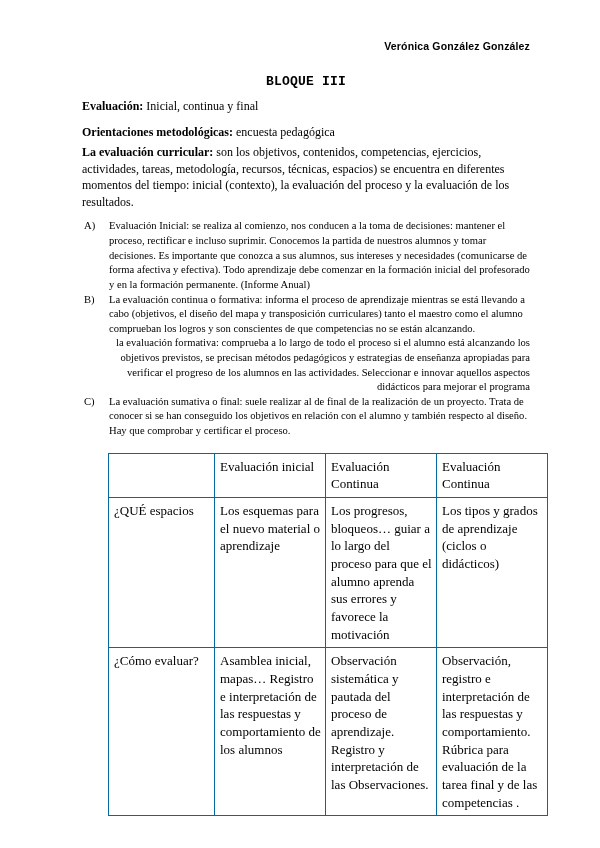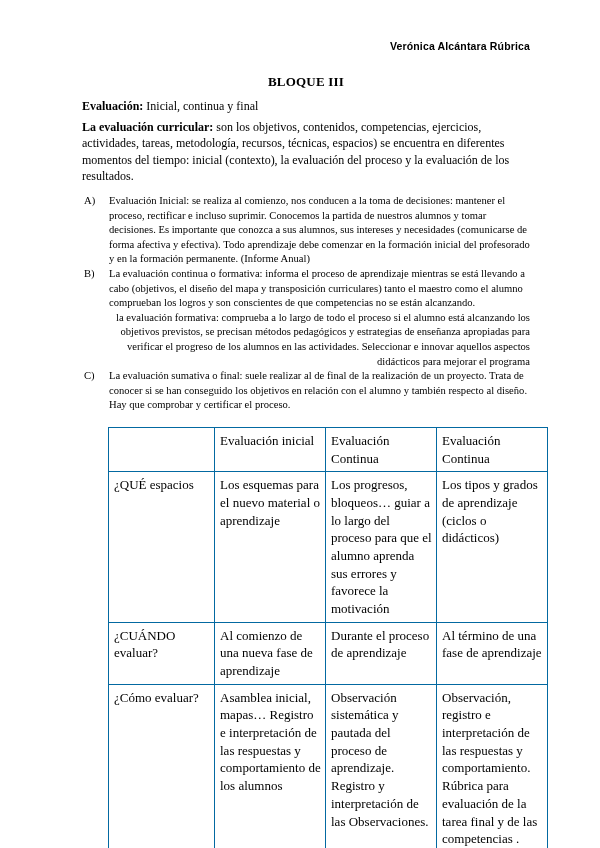--- a/index.html
+++ b/index.html
@@ -35,20 +35,21 @@
     margin: 10px 0 0 0;
     line-height: 1.2;
   }
   .doc-title {
     text-align: center;
     font-weight: bold;
     font-size: 13px;
     margin: 21px 0 0 0;
     letter-spacing: 0.2px;
     line-height: 1.2;
+    font-family: Liberation Mono, monospace;
   }
 
   
   .para {
     font-size: 12px;
     line-height: 1.38;
     margin: 9px 0 0 0;
     text-align: left;
   }
   .para .lead {
@@ -118,26 +119,27 @@
   .hdr-row th { height: 16px; }
   .r1 td { height: 104px; }
   .r2 td { height: 48px; }
   .r3 td { height: 128px; }
 </style>
 </head>
 <body>
 
 <div class="page">
 
-  <div class="author-line">Verónica Alcántara Rúbrica</div>
+  <div class="author-line">Verónica González González</div>
 
   <div class="doc-title">BLOQUE III</div>
 
   <p class="para"><span class="lead">Evaluación:</span><span> Inicial, continua y final</span></p>
 
+  <p class="para"><span class="lead">Orientaciones metodológicas:</span><span> encuesta pedagógica</span></p>
 
 
   <p class="para block"><span class="lead">La evaluación curricular:</span><span> son los objetivos, contenidos, competencias, ejercicios, actividades, tareas, metodología, recursos, técnicas, espacios) se encuentra en diferentes momentos del tiempo: inicial (contexto), la evaluación del proceso y la evaluación de los resultados.</span></p>
 
   <ul class="alpha-list">
     <li>
       <span class="marker">A)</span><span>Evaluación Inicial: se realiza al comienzo, nos conducen a la toma de decisiones: mantener el proceso, rectificar e incluso suprimir. Conocemos la partida de nuestros alumnos y tomar decisiones. Es importante que conozca a sus alumnos, sus intereses y necesidades (comunicarse de forma afectiva y efectiva). Todo aprendizaje debe comenzar en la formación inicial del profesorado y en la formación permanente. (Informe Anual)</span>
     </li>
     <li>
       <span class="marker">B)</span><span>La evaluación continua o formativa: informa el proceso de aprendizaje mientras se está llevando a cabo (objetivos, el diseño del mapa y transposición curriculares) tanto el maestro como el alumno comprueban los logros  y son conscientes de que competencias no se están alcanzando.</span>
@@ -164,26 +166,20 @@
           <th>Evaluación Continua</th>
         </tr>
       </thead>
       <tbody>
         <tr class="r1">
           <td class="row-label-cell">¿QUÉ espacios</td>
           <td>Los esquemas para el nuevo material o aprendizaje</td>
           <td>Los progresos, bloqueos…  guiar a lo largo del proceso para que el alumno aprenda sus errores y favorece la motivación</td>
           <td>Los tipos y grados de aprendizaje (ciclos o didácticos)</td>
         </tr>
-        <tr class="r2">
-          <td class="row-label-cell">¿CUÁNDO evaluar?</td>
-          <td>Al comienzo de una nueva fase de aprendizaje</td>
-          <td>Durante el proceso de aprendizaje</td>
-          <td>Al término de una fase de aprendizaje</td>
-        </tr>
         <tr class="r3">
           <td class="row-label-cell">¿Cómo evaluar?</td>
           <td>Asamblea inicial, mapas…  Registro e interpretación de las respuestas y comportamiento de los alumnos</td>
           <td>Observación sistemática y pautada del proceso de aprendizaje. Registro y interpretación de las Observaciones.</td>
           <td>Observación, registro e interpretación de las respuestas y comportamiento. Rúbrica para evaluación de la tarea final y de las competencias .</td>
         </tr>
       </tbody>
     </table>
   </div>
 

